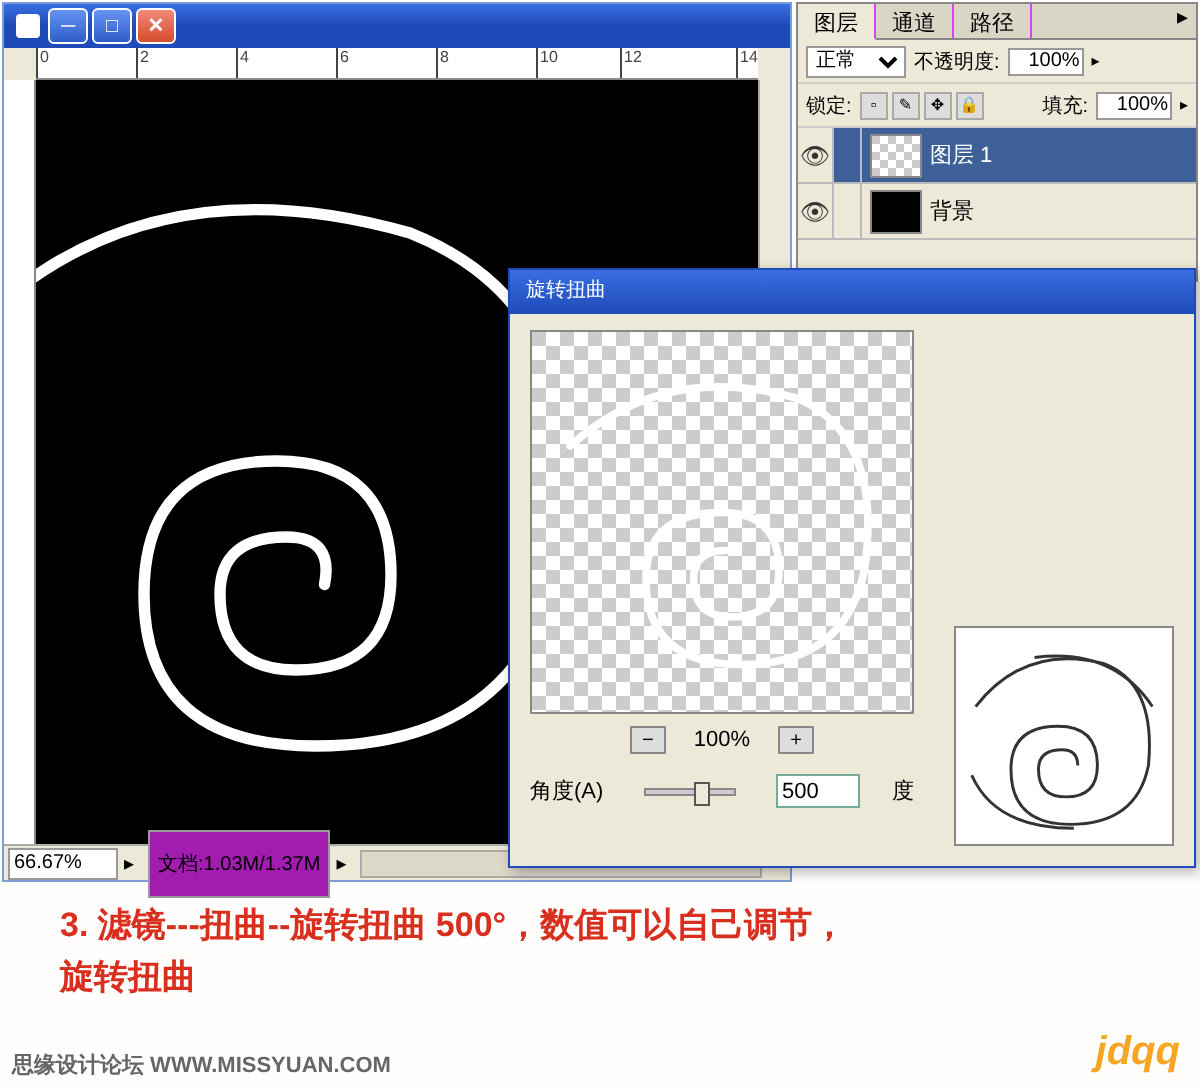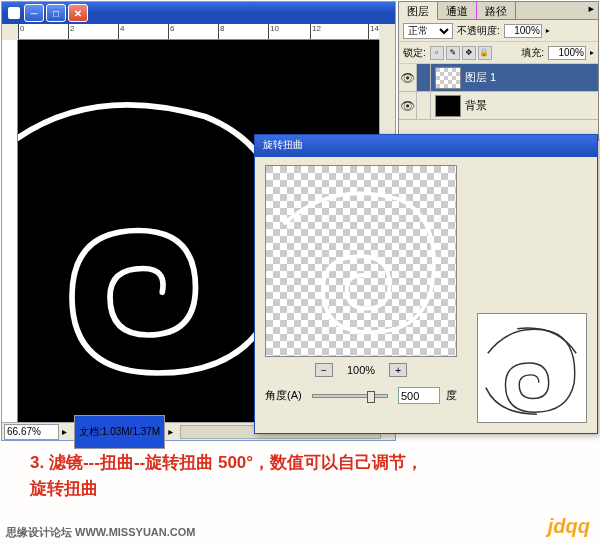--- a/index.html
+++ b/index.html
@@ -16,21 +16,21 @@
 .win-btn.close { background: linear-gradient(to bottom,#f08a7a,#d84b2e); }
 
 .ruler-h { height: 16px; background: #fff; border-bottom: 1px solid #888; position: relative; overflow: hidden; margin-left: 16px; margin-right:16px; }
 .ruler-h .tick { position: absolute; top: 0; height: 100%; border-left: 1px solid #444; font-size: 8px; color: #444; padding-left: 1px; }
 .ruler-v { position: absolute; left: 0; top: 38px; width: 16px; bottom: 18px; background: #fff; border-right: 1px solid #888; }
 
 .canvas-area { position: absolute; left: 16px; top: 38px; right: 16px; bottom: 18px; background: #000; overflow: hidden; }
 .scroll-v { position: absolute; right: 0; top: 38px; width: 16px; bottom: 18px; background: #ece9d8; border-left:1px solid #aaa; }
 .scroll-h { position: absolute; left: 0; bottom: 0; height: 18px; right: 0; background: #ece9d8; border-top:1px solid #aaa; display:flex; align-items:center; font-size:10px; }
 .zoom-box { width: 55px; height: 16px; border: 1px solid #999; background: #fff; font-size: 10px; padding: 0 2px; margin-left:2px; }
-.scroll-h .filesize { border:1px solid #999; background:#1d4ed8; padding:16px 4px; height:16px; margin-left:4px; display:flex; align-items:center; }
+.scroll-h .filesize { border:1px solid #999; background:#a21caf; padding:16px 4px; height:16px; margin-left:4px; display:flex; align-items:center; }
 .scroll-h .track { flex:1; background:#dcd9c8; height:14px; margin:0 14px 0 4px; border:1px solid #aaa; }
 
 
 .swirl-main { position: absolute; top: 10px; left: -80px; width: 420px; height: 380px; }
 
 
 .layers-panel { position: absolute; top: 1px; right: 1px; width: 201px; height: 140px; background: #ece9d8; border: 1px solid #888; font-size: 11px; overflow:hidden; }
 .lp-tabs { height: 18px; display: flex; border-bottom: 1px solid #888; background:#d9d6c6; }
 .lp-tab { padding: 2px 8px; border-right: 1px solid #d946ef; font-size: 11px; }
 .lp-tab.active { background: #ece9d8; border-bottom: 1px solid #ece9d8; margin-bottom:-1px; }
@@ -51,21 +51,21 @@
 .layer-name { font-size: 11px; }
 
 
 .dialog { position: absolute; top: 134px; left: 254px; width: 344px; height: 300px; background: #ece9d8; border: 1px solid #1e4bb8; box-shadow: 2px 2px 6px rgba(0,0,0,0.3); }
 .dialog .dlg-title { height: 22px; background: linear-gradient(to bottom,#3a6ee1,#1e4bb8); color:#fff; font-size:10px; padding:3px 8px; }
 .dlg-body { position: relative; height: calc(100% - 22px); }
 .preview-wrap { position: absolute; top: 8px; left: 10px; width: 192px; }
 .preview { width: 192px; height: 192px; border: 1px solid #888; background: repeating-conic-gradient(#fff 0 25%, #ccc 0 50%) 0 0/14px 14px; position:relative; overflow:hidden; }
 .zoom-row { display:flex; align-items:center; justify-content:center; gap:14px; margin-top:6px; font-size:11px; }
 .zoom-btn { width: 18px; height: 14px; border: 1px solid #888; background: #ddd; font-size:10px; display:flex; align-items:center; justify-content:center; }
-.angle-row { display:flex; align-items:center; gap:6px; margin-top:10px; font-size:11px; }
+.angle-row { display:flex; align-items:center; gap:16px; margin-top:10px; font-size:11px; }
 .angle-input { width: 42px; height: 17px; border: 1px solid #7a9; font-size:11px; padding:0 2px; }
 .angle-slider { flex:1; height:4px; background:#ccc; border:1px solid #888; position:relative; margin:0 4px; }
 .angle-slider .thumb { position:absolute; right:12px; top:-4px; width:8px; height:12px; background:#ece9d8; border:1px solid #555; }
 
 .dlg-btns { position: absolute; top: 10px; right: 10px; width: 110px; display:flex; flex-direction:column; gap:6px; }
 .dlg-btn { height: 22px; border: 1px solid #888; border-radius: 3px; background: linear-gradient(to bottom,#fff,#e0e0d0); font-size: 11px; }
 
 .result-thumb { position:absolute; bottom: 10px; right: 10px; width: 110px; height: 110px; border:1px solid #888; background:#fff; overflow:hidden; }
 
 

